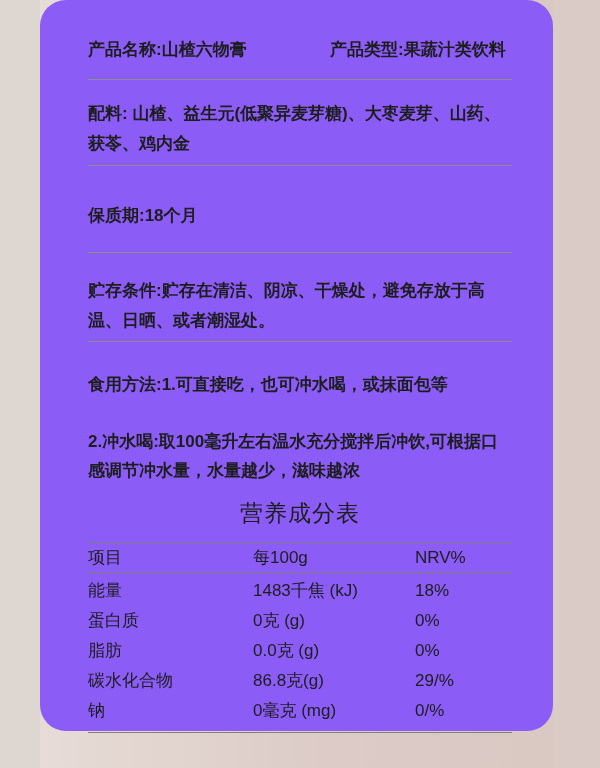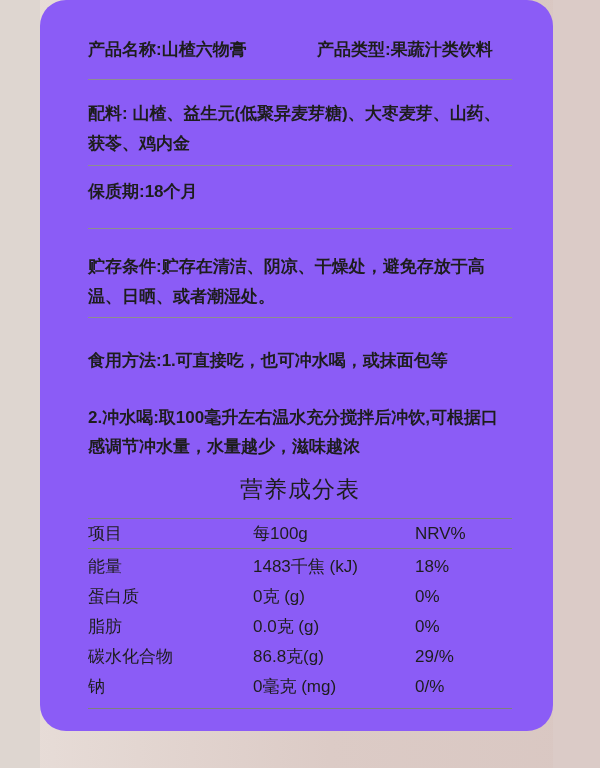--- a/index.html
+++ b/index.html
@@ -10,30 +10,30 @@
   }
   .bg-left{position:absolute;left:0;top:0;width:40px;height:768px;background:#ded6d0;}
   .bg-right{position:absolute;right:0;top:0;width:47px;height:768px;background:#dbcbc7;}
   .card{
     position:absolute;left:40px;top:0;width:513px;height:731px;
     background:#8b5cf6;border-radius:26px;box-sizing:border-box;
     padding:38px 41px 0 48px;color:#1d1d1d;
   }
   .pair-row{position:relative;height:24px;font-size:17px;font-weight:600;line-height:24px;white-space:nowrap;}
   .pair-row .right-cell{position:absolute;top:0;}
-  .r1-right{left:229px;}
+  .r1-right{left:242px;}
   .r2-right{left:200px;}
   .divider{border:none;border-top:1px solid #8e8e8e;margin:0;}
   .d1{margin-top:17px;}
   .d2{margin-top:6px;}
   .d3{margin-top:24px;}
   .d4{margin-top:5px;}
   .para{margin:0;font-size:17px;font-weight:600;line-height:30px;}
   .p-ingredients{margin-top:19px;}
-  .p-row2{margin-top:14px;}
+  .p-row2{margin-top:38px;}
   .p-storage{margin-top:23px;}
   .p-usage{margin-top:24px;line-height:29px;}
   .p-usage .usage-line{display:block;margin-top:28px;}
   .nutrition-title{margin-top:12px;font-size:23px;font-weight:400;text-align:center;line-height:32px;letter-spacing:1px;}
   .ntable{margin-top:13px;font-size:17px;font-weight:400;}
   .tline{border:none;border-top:1px solid #7f7f7f;margin:0;}
   .trow{display:grid;grid-template-columns:165px 162px 1fr;align-items:center;height:30px;line-height:30px;}
   .thead-row{height:29px;line-height:29px;}
   .tbody{margin-top:3px;}
   .tfoot-line{margin-top:6px;}

